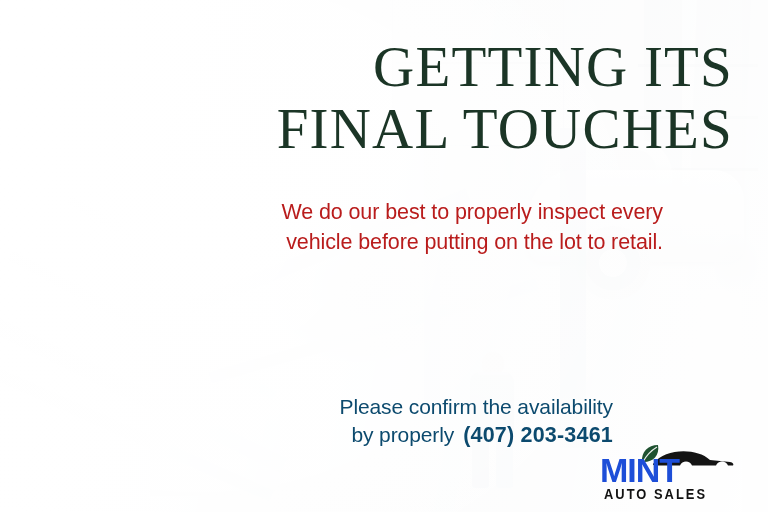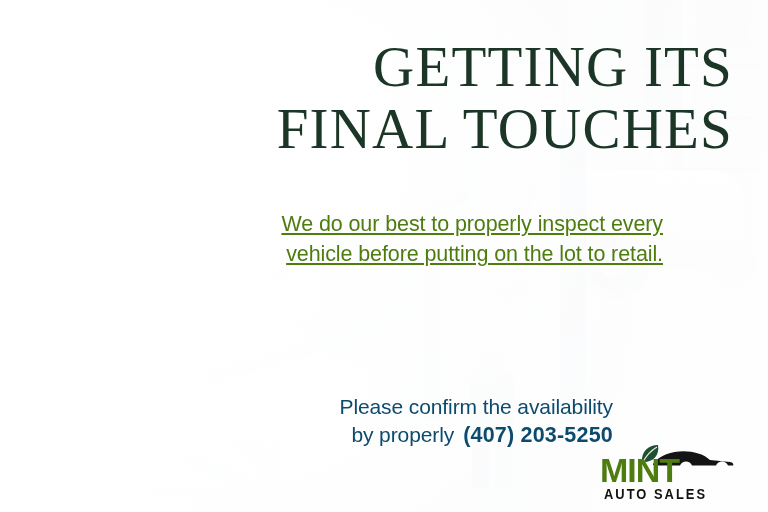--- a/index.html
+++ b/index.html
@@ -128,46 +128,45 @@
     font-size:57px;
     line-height:62px;
     letter-spacing:1.2px;
     font-weight:400;
     white-space:nowrap;
   }
   .headline span{display:block;}
 
   .body-wrap{position:absolute;left:93px;top:197px;width:570px;}
   .para{
-    color:#4d7c0f;
+    color:#b91c1c;
     font-size:21.5px;
     line-height:30px;
     letter-spacing:-.1px;
-    margin:12px 0 16px 0;
+    margin:0 0 16px 0;
     white-space:pre-line;
-    text-decoration:underline;
   }
   .para.p2{margin-bottom:0;}
 
   .callout{
     position:absolute;left:93px;top:393px;width:520px;
     color:#0c4a6e;font-size:21px;line-height:28px;letter-spacing:-.1px;
   }
   .callout .l1{display:block;}
   .callout .l2{display:block;}
   .phone{font-weight:bold;font-size:21.5px;letter-spacing:.2px;margin-left:9px;}
 
   
   .logo{position:absolute;left:596px;top:441px;width:140px;height:62px;}
   .logo svg{display:block;width:140px;height:62px;}
   .logo-word{
     position:absolute;left:4px;top:12px;
     font-family:"Liberation Sans", sans-serif;
     font-weight:bold;font-size:34px;letter-spacing:-1px;
-    color:#4d7c0f;line-height:34px;
+    color:#1d4ed8;line-height:34px;
   }
   .logo-sub{
     position:absolute;left:8px;top:46px;
     font-family:"Liberation Sans", sans-serif;
     font-weight:bold;font-size:14px;letter-spacing:2.2px;
     color:#111111;line-height:14px;
     transform:scaleX(.92);transform-origin:left center;
   }
 </style>
 </head>
@@ -228,21 +227,21 @@
       <span>FINAL TOUCHES</span>
     </div>
 
     <div class="body-wrap">
       <p class="para p1">We do our best to properly inspect every
 vehicle before putting on the lot to retail.</p>
     </div>
 
     <div class="callout">
       <span class="l1">Please confirm the availability</span>
-      <span class="l2"><span>by properly</span><span class="phone">(407) 203-5250</span></span>
+      <span class="l2"><span>by properly</span><span class="phone">(407) 203-3461</span></span>
     </div>
 
     <div class="logo">
       <svg viewBox="0 0 140 62">
 
         <path d="M58 22 C68 8, 100 6, 114 19 L134 21 C137 21.5 138 23 137 24.5 L132 24.5 C130 19 122 19 120 24.5 L96 24.5 C94 19 86 19 84 24.5 L60 24.5 C57 24.5 56 23 58 22 Z" fill="#141414"></path>
 
         <path d="M62 4 C52 4, 45 11, 46 21 C56 22, 64 15, 62 4 Z" fill="#1e5130"></path>
         <path d="M47 21 C50 15, 56 9, 61 6" stroke="#e9ecea" stroke-width="1.2" fill="none"></path>
       </svg>

